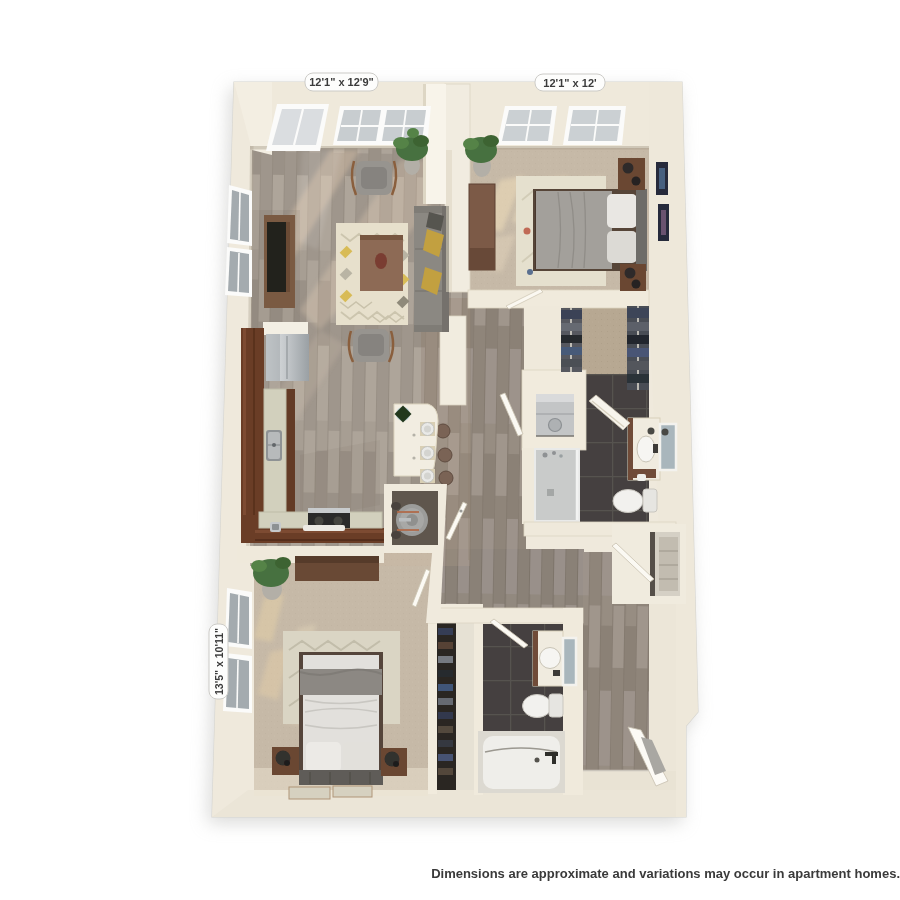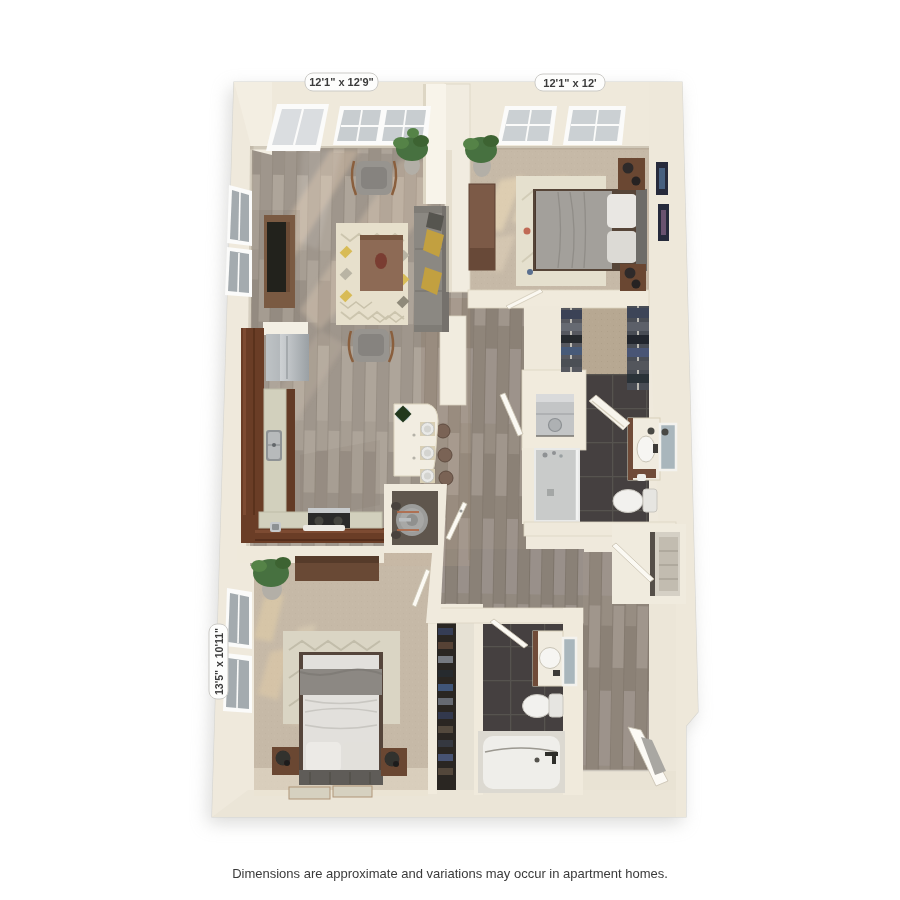--- a/index.html
+++ b/index.html
@@ -1,17 +1,17 @@
 <!DOCTYPE html>
 <html><head>
 <meta charset="utf-8">
 <style>
   html,body{margin:0;padding:0;background:#ffffff;width:900px;height:900px;overflow:hidden;}
-  .cap{position:absolute;left:0;top:866px;width:900px;text-align:center;
-       font-family:"Liberation Sans",sans-serif;font-size:13px;color:#3a3a3a;}
+  .cap{position:absolute;left:0;top:866px;width:900px;text-align:right;
+       font-family:"Liberation Sans",sans-serif;font-size:13px;color:#3a3a3a;font-weight:bold;}
 </style>
 </head>
 <body>
 <svg width="900" height="900" viewBox="0 0 900 900" style="position:absolute;left:0;top:0">
 <defs>
   <filter id="blurBig" x="-20%" y="-20%" width="140%" height="140%">
         <feGaussianBlur stdDeviation="9"></feGaussianBlur>
       </filter>
   <filter id="blurSun" x="-40%" y="-40%" width="180%" height="180%">
         <feGaussianBlur stdDeviation="2.2"></feGaussianBlur>

